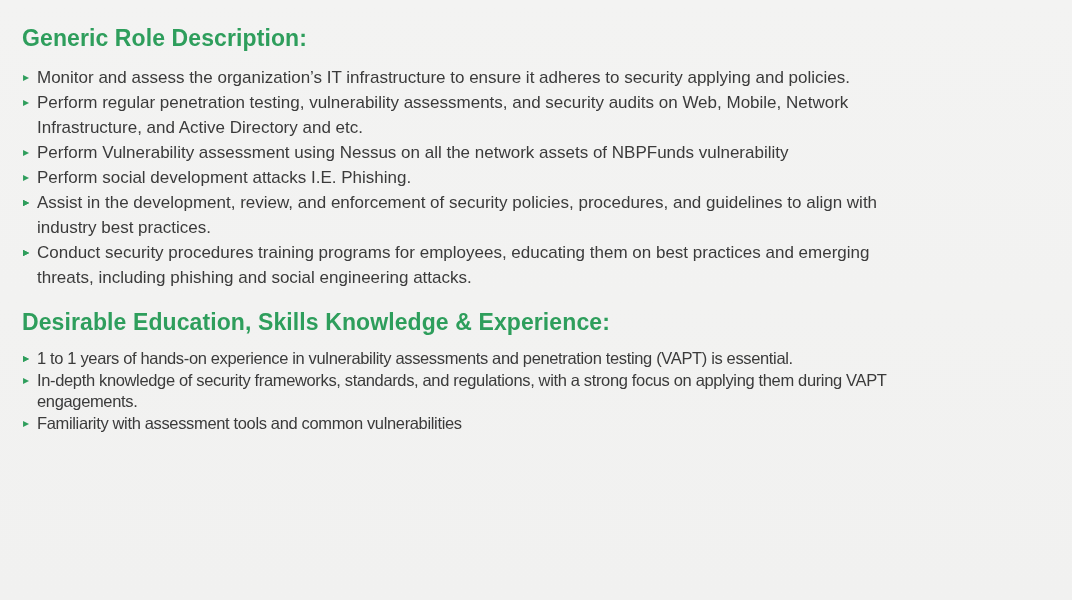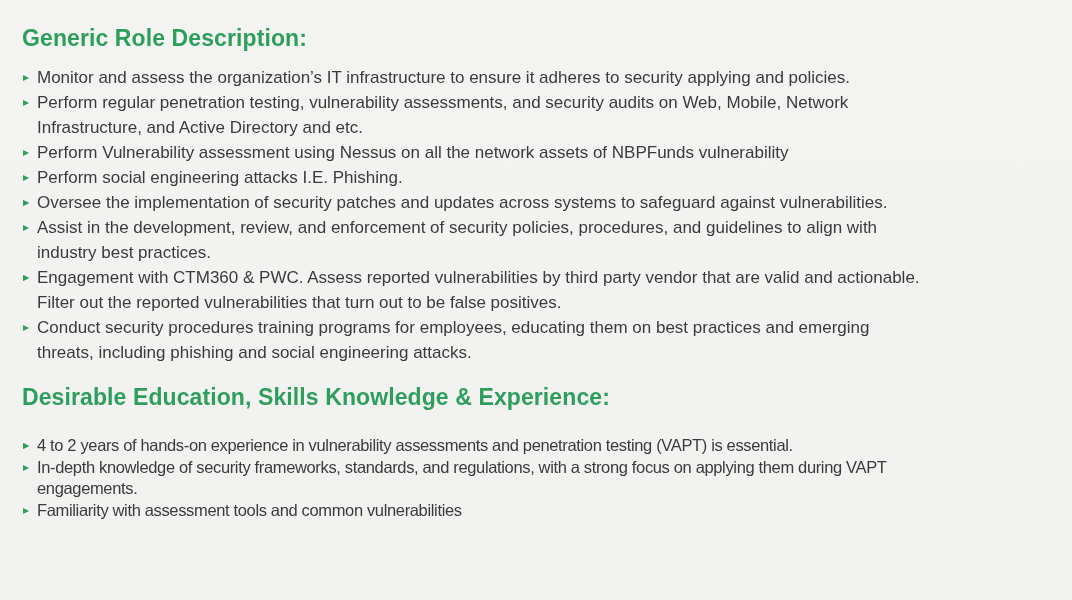--- a/index.html
+++ b/index.html
@@ -28,21 +28,21 @@
     font-weight: bold;
     letter-spacing: 0.1px;
     margin: 0;
   }
   .heading-1 {
     padding-top: 25px;
     margin-bottom: 13px;
   }
   .heading-2 {
     margin-top: 19px;
-    margin-bottom: 24px;
+    margin-bottom: 12px;
   }
   ul.bullet-list {
     list-style: none;
     margin: 0;
     padding: 0;
   }
   ul.bullet-list li {
     position: relative;
     padding-left: 15px;
     font-size: 17px;
@@ -82,55 +82,53 @@
     <li>
       <span class="bullet">▸</span>
       <span>Perform regular penetration testing, vulnerability assessments, and security audits on Web, Mobile, Network Infrastructure, and Active Directory and etc.</span>
     </li>
     <li>
       <span class="bullet">▸</span>
       <span>Perform Vulnerability assessment using Nessus on all the network assets of NBPFunds vulnerability</span>
     </li>
     <li>
       <span class="bullet">▸</span>
-      <span>Perform social engineering attacks I.E. Phishing.</span>
+      <span>Perform social development attacks I.E. Phishing.</span>
     </li>
     <li>
       <span class="bullet">▸</span>
     </li>
     <li>
       <span class="bullet">▸</span>
-      <span>Oversee the implementation of security patches and updates across systems to safeguard against vulnerabilities.</span>
     </li>
     <li>
       <span class="bullet">▸</span>
       <span>Assist in the development, review, and enforcement of security policies, procedures, and guidelines to align with industry best practices.</span>
     </li>
     <li>
       <span class="bullet">▸</span>
     </li>
     <li>
       <span class="bullet">▸</span>
-      <span>Engagement with CTM360 &amp; PWC. Assess reported vulnerabilities by third party vendor that are valid and actionable. Filter out the reported vulnerabilities that turn out to be false positives.</span>
     </li>
     <li>
       <span class="bullet">▸</span>
       <span>Conduct security procedures training programs for employees, educating them on best practices and emerging threats, including phishing and social engineering attacks.</span>
     </li>
   </ul>
 
   <h1 class="section-heading heading-2">Desirable Education, Skills Knowledge &amp; Experience:</h1>
 
   <ul class="bullet-list condensed">
     <li>
       <span class="bullet">▸</span>
     </li>
     <li>
       <span class="bullet">▸</span>
-      <span>4 to 2 years of hands-on experience in vulnerability assessments and penetration testing (VAPT) is essential.</span>
+      <span>1 to 1 years of hands-on experience in vulnerability assessments and penetration testing (VAPT) is essential.</span>
     </li>
     <li>
       <span class="bullet">▸</span>
       <span>In-depth knowledge of security frameworks, standards, and regulations, with a strong focus on applying them during VAPT engagements.</span>
     </li>
     <li>
       <span class="bullet">▸</span>
       <span>Familiarity with assessment tools and common vulnerabilities</span>
     </li>
   </ul>

